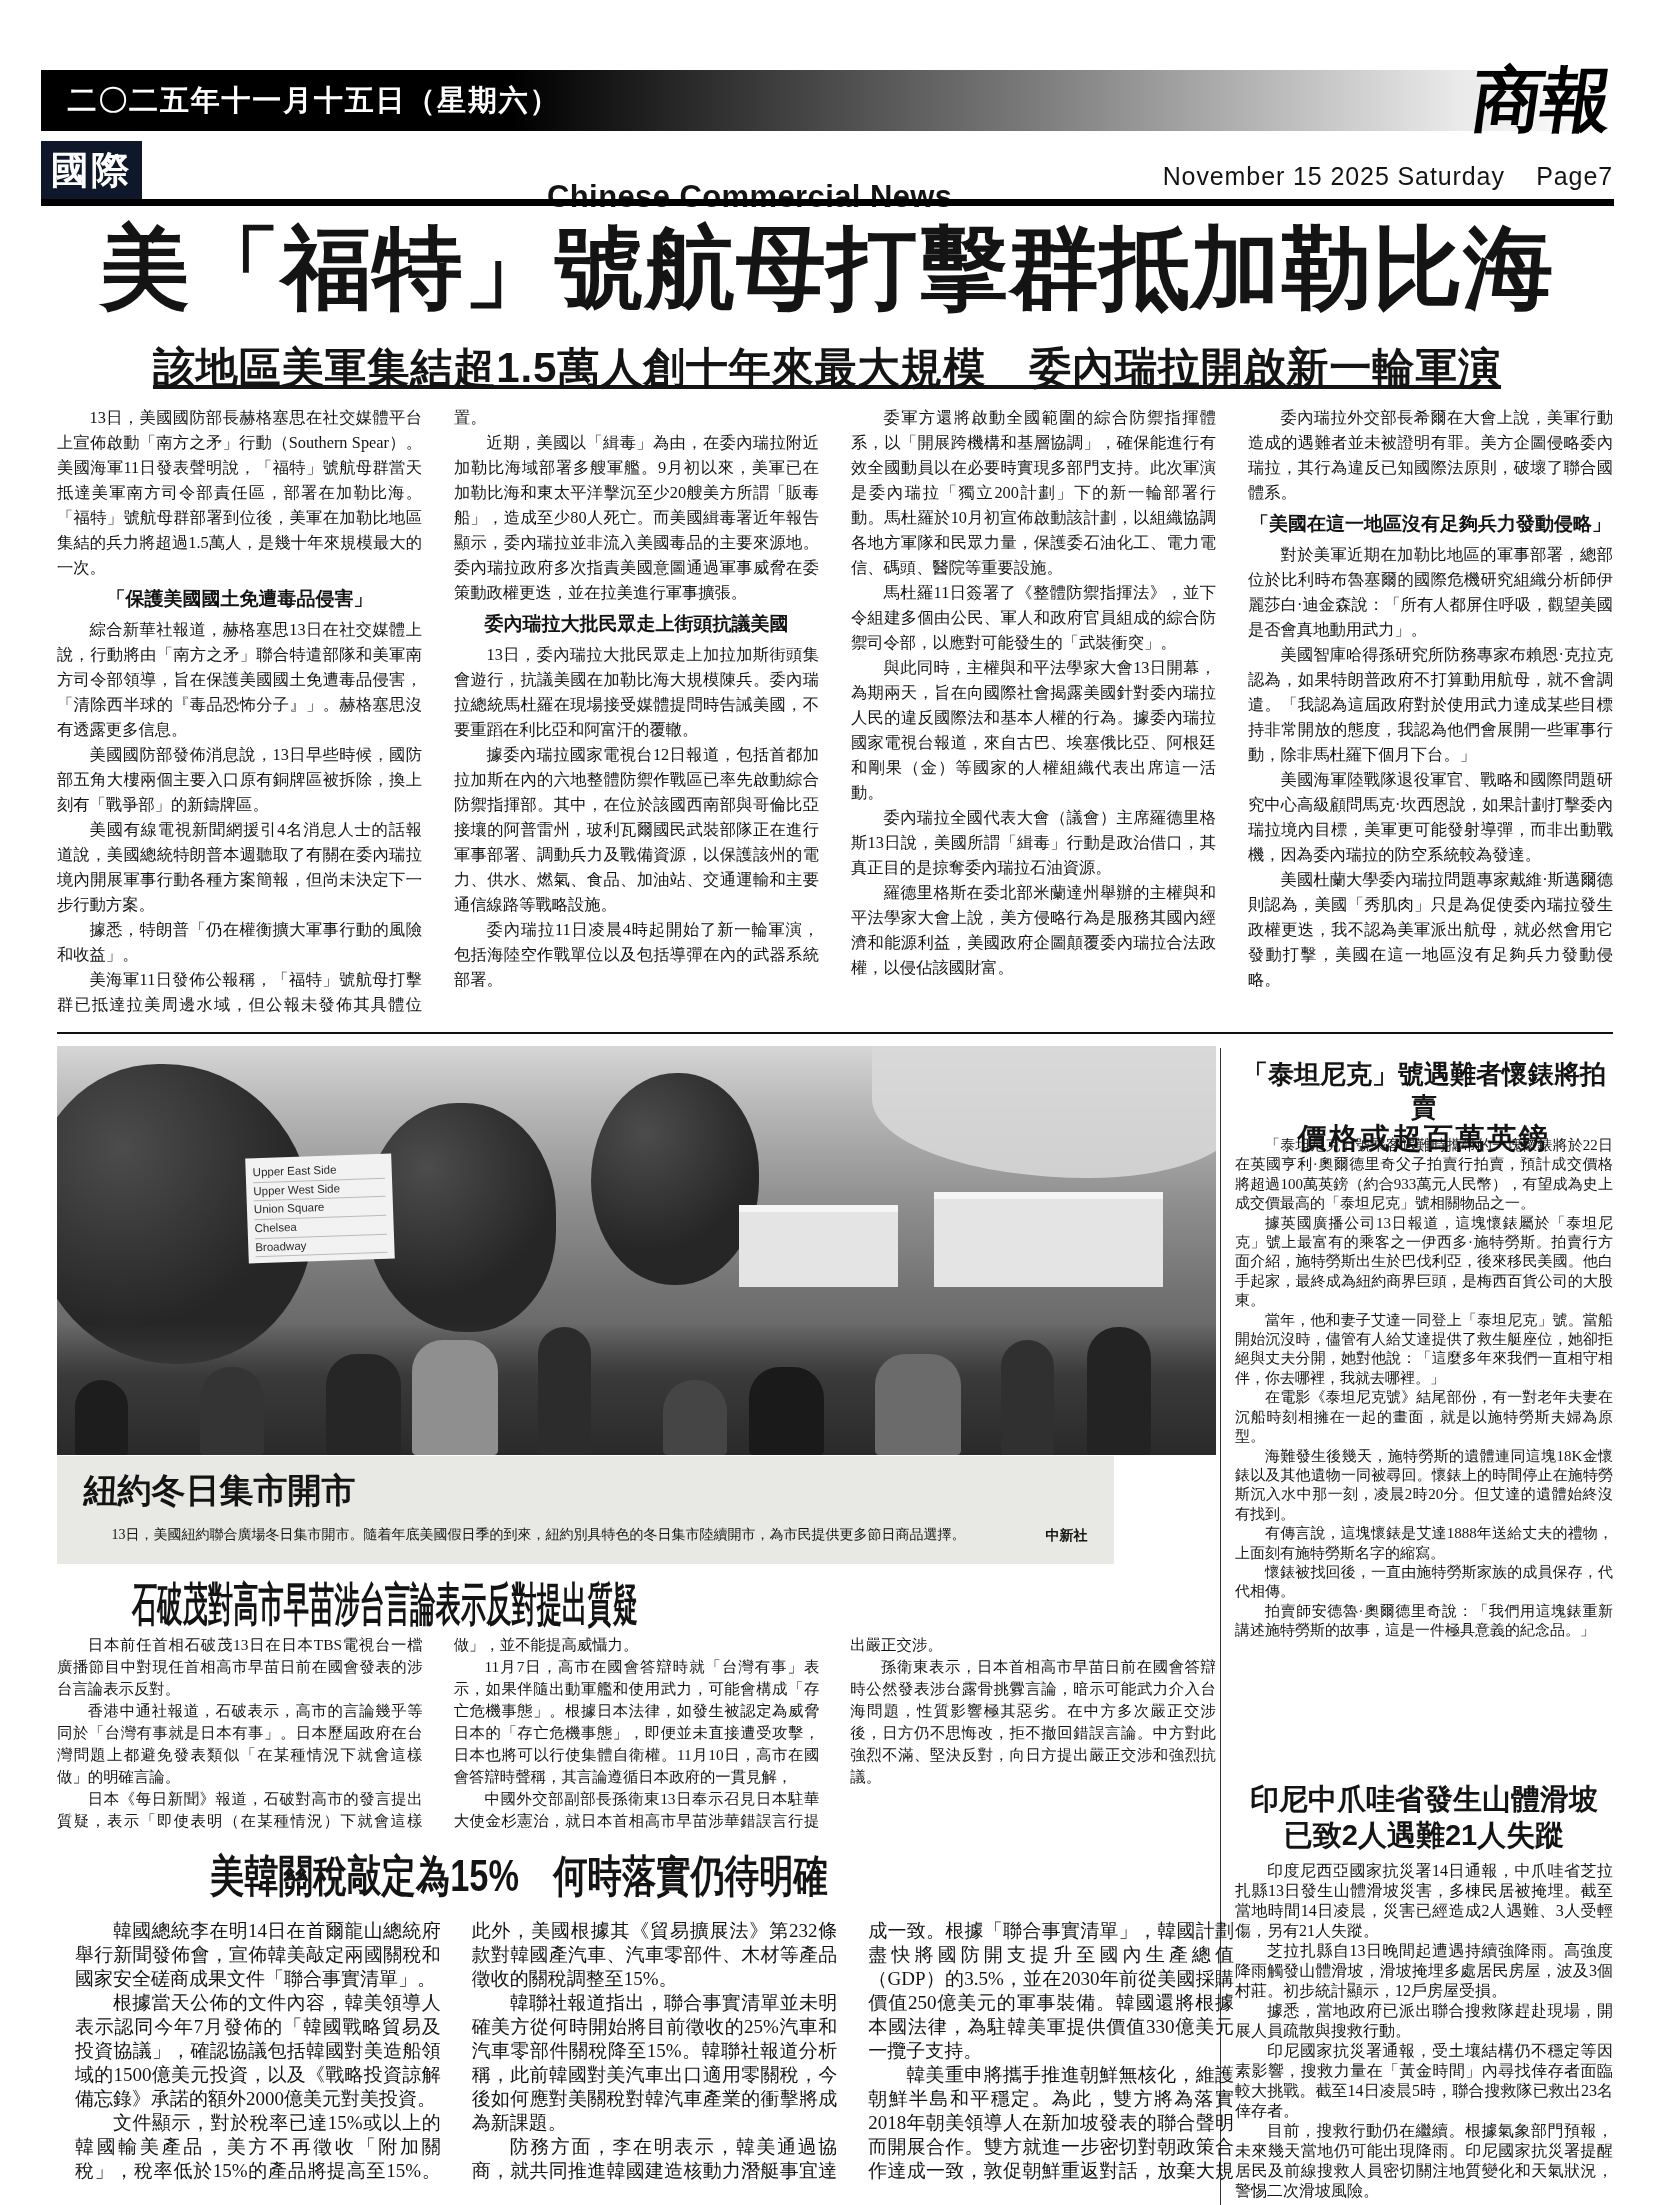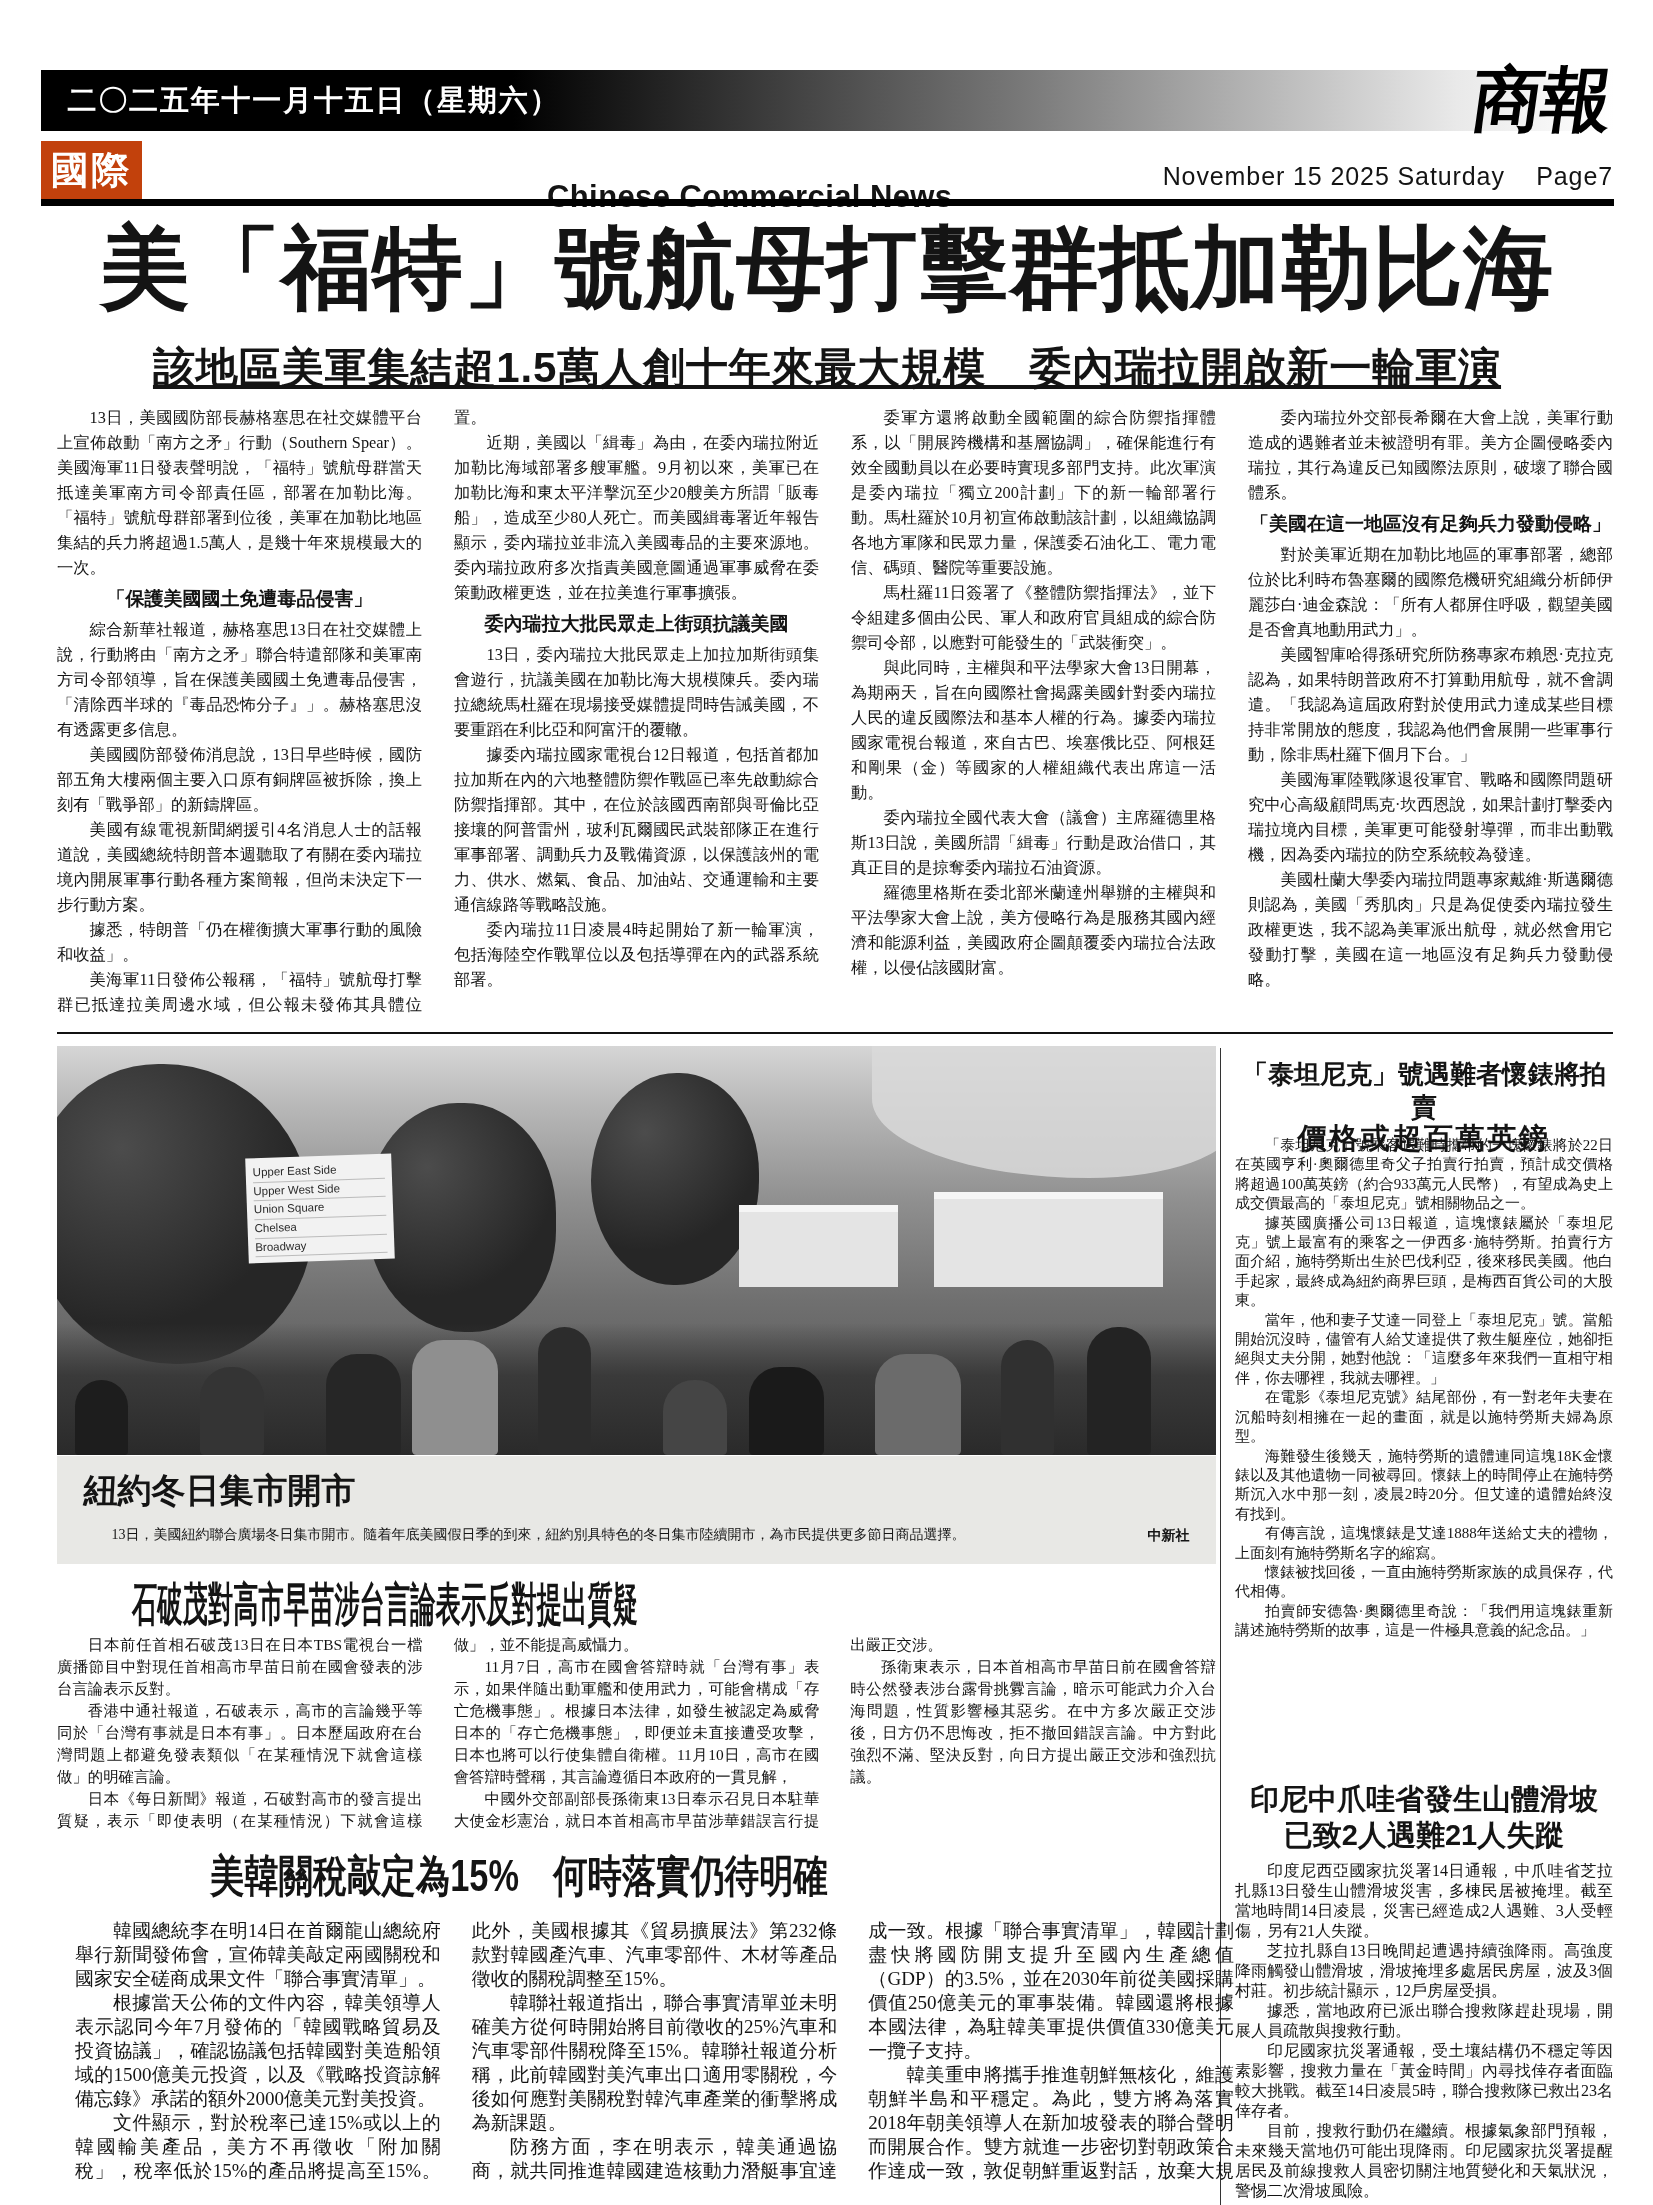--- a/index.html
+++ b/index.html
@@ -9,21 +9,21 @@
 
   
   #masthead-bar{left:41px;top:70px;width:1573px;height:61px;
     background:linear-gradient(to right,#000 0%,#000 30%,#777 62%,#e9e9e9 90%,#fff 100%);}
   #masthead-date{color:#fff;font-family:"Liberation Sans",sans-serif;font-weight:700;
     font-size:29px;line-height:61px;padding-left:26.5px;letter-spacing:1.8px;}
   #paper-logo{right:44px;top:53px;font-size:71px;font-weight:900;color:#000;
     font-family:"Liberation Serif",serif;transform:skewX(-8deg);letter-spacing:-2.6px;}
 
   
-  #section-box{left:41px;top:141px;background:#c2410c;color:#fff;
+  #section-box{left:41px;top:141px;background:#0f172a;color:#fff;
     font-family:"Liberation Sans",sans-serif;font-weight:900;font-size:38px;
     padding:4.4px 9.7px;letter-spacing:2.6px;}
   #paper-en{left:547px;top:153px;font-family:"Liberation Sans",sans-serif;
     font-weight:900;font-size:31px;letter-spacing:0.4px;margin-top:26px;}
   #date-en{right:41px;top:162px;font-family:"Liberation Sans",sans-serif;
     font-size:25px;font-weight:400;letter-spacing:0.9px;}
   #rule-top{left:41px;top:199px;width:1573px;height:7px;background:#000;}
 
   
   #lead-headline{left:0;top:221px;width:1654px;text-align:center;
@@ -54,21 +54,21 @@
   #stall-1{right:53px;top:146px;width:229px;height:88px;}
   #stall-2{right:318px;top:159px;width:159px;height:75px;}
   #signpost{position:absolute;left:190px;top:110px;width:132px;background:#f2f2f2;
     padding:6.2px 7px;transform:rotate(-2deg);font-family:"Liberation Sans",sans-serif;}
   #signpost div{font-size:11.5px;line-height:17.6px;color:#2a2a2a;border-bottom:0.9px solid #bbb;white-space:nowrap;}
   #crowd{position:absolute;left:0;bottom:0;width:100%;height:132px;
     background:linear-gradient(180deg,rgba(70,70,70,0) 0%,#3a3a3a 40%,#2a2a2a 100%);}
   .person{position:absolute;bottom:0;border-radius:31px 31px 4.4px 4.4px;}
 
   
-  #caption-block{left:57px;top:1456px;width:1159px;height:108px;background:#e8e8e5;
+  #caption-block{left:57px;top:1456px;width:1057px;height:108px;background:#e8e8e5;
     padding:11.5px 26.5px;box-sizing:border-box;}
   #caption-title{font-family:"Liberation Sans",sans-serif;font-weight:900;font-size:34px;
     margin:0 0 8.8px 0;}
   #caption-text{font-size:14px;line-height:26.5px;margin:0;text-indent:2em;text-align:justify;}
   .credit{font-family:"Liberation Sans",sans-serif;font-weight:700;float:right;text-indent:0;}
 
   
   .rh{left:1235px;width:378px;text-align:center;font-family:"Liberation Sans",sans-serif;
     font-weight:900;line-height:1.25;}
   #titanic-headline{top:1058px;font-size:26px;}

